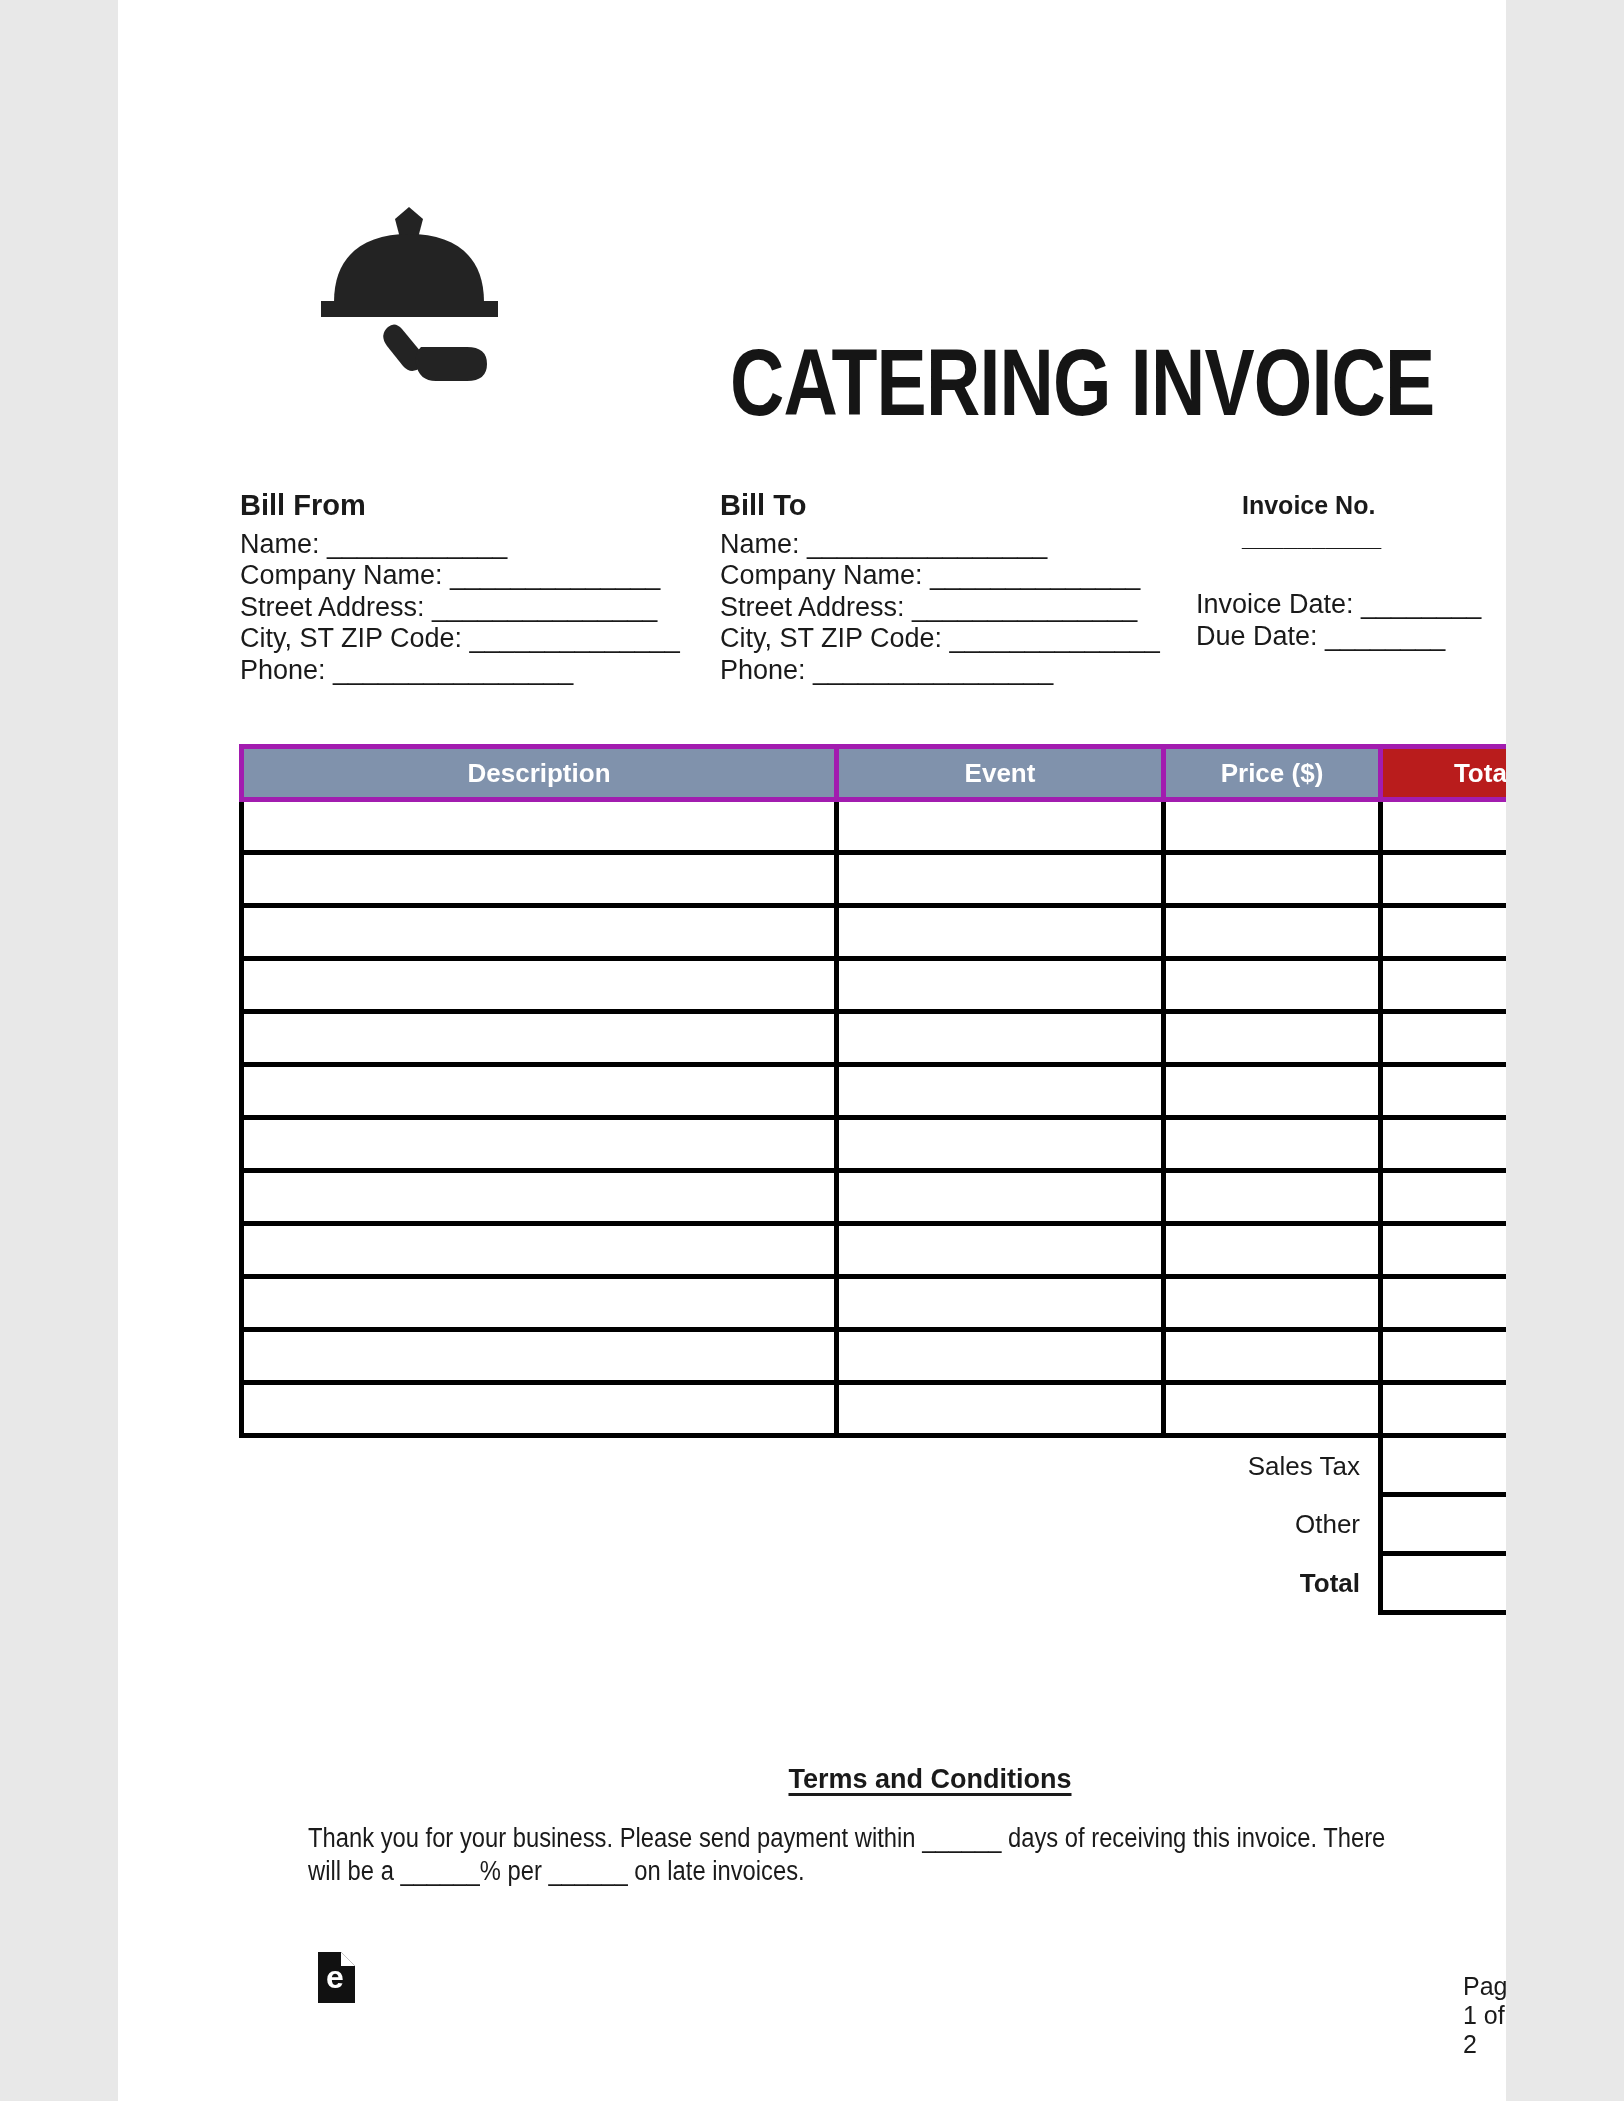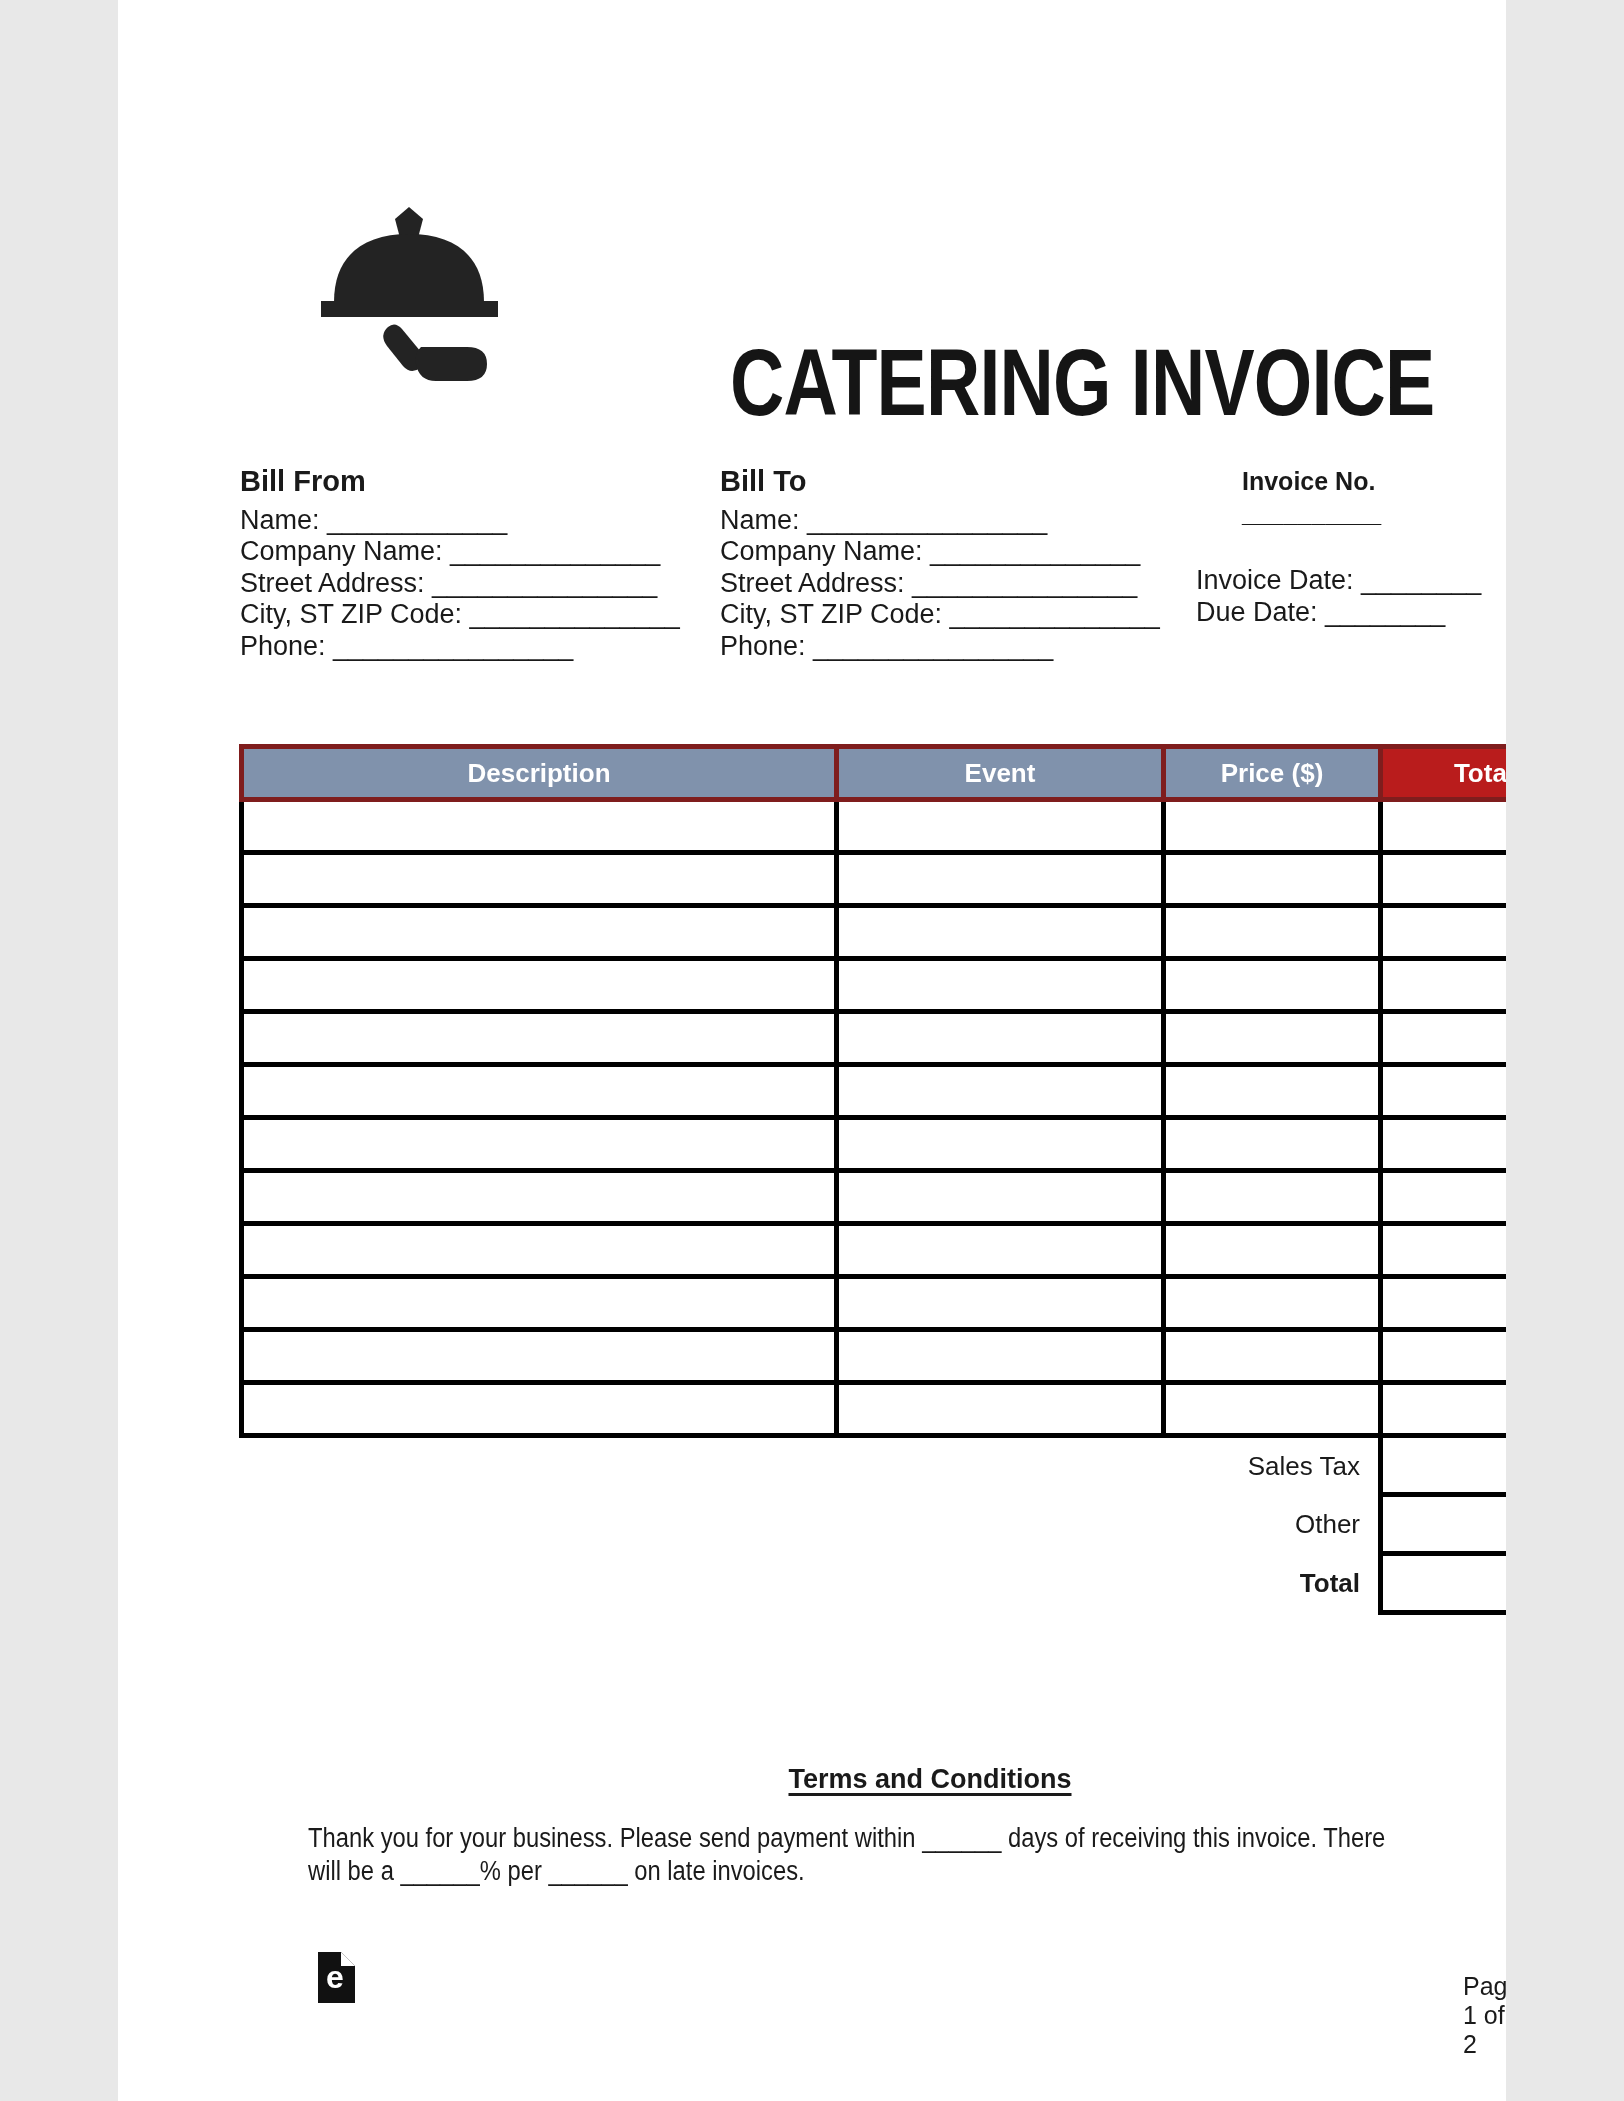--- a/index.html
+++ b/index.html
@@ -15,36 +15,36 @@
   
   .cloche{position:absolute;left:203px;top:206px;}
   .page-title{
     position:absolute;left:612px;top:336px;
     font-size:94px;font-weight:bold;letter-spacing:-1px;
     white-space:nowrap;color:#151515;
     transform:scaleX(0.80);transform-origin:left top;
     line-height:1;
   }
   
-  .info-block{position:absolute;top:466px;font-size:27px;line-height:31.5px;}
+  .info-block{position:absolute;top:490px;font-size:27px;line-height:31.5px;}
   #bill-from{left:122px;}
   #bill-to{left:602px;}
   #invoice-meta{left:1078px;}
   .info-heading{font-weight:bold;font-size:29px;margin-bottom:7px;}
   .inv-no{font-weight:bold;font-size:25px;margin-left:46px;}
   .inv-date{margin-top:36px;}
   .due-date{}
   
   .items{
     position:absolute;left:121px;top:744px;
     border-collapse:collapse;table-layout:fixed;
     width:1385px;
   }
   .items th{
-    border:5px solid #7f1d1d;height:48px;
+    border:5px solid #a21caf;height:48px;
     color:#ffffff;font-size:26px;font-weight:bold;
     text-align:center;vertical-align:middle;padding:0;
   }
   .items td.item-cell{
     border:5px solid #000;height:48px;background:#ffffff;padding:0;
   }
   .items td.sum-label{
     border:none;height:54px;
     text-align:right;vertical-align:middle;
     padding:0 18px 0 0;font-size:26px;

